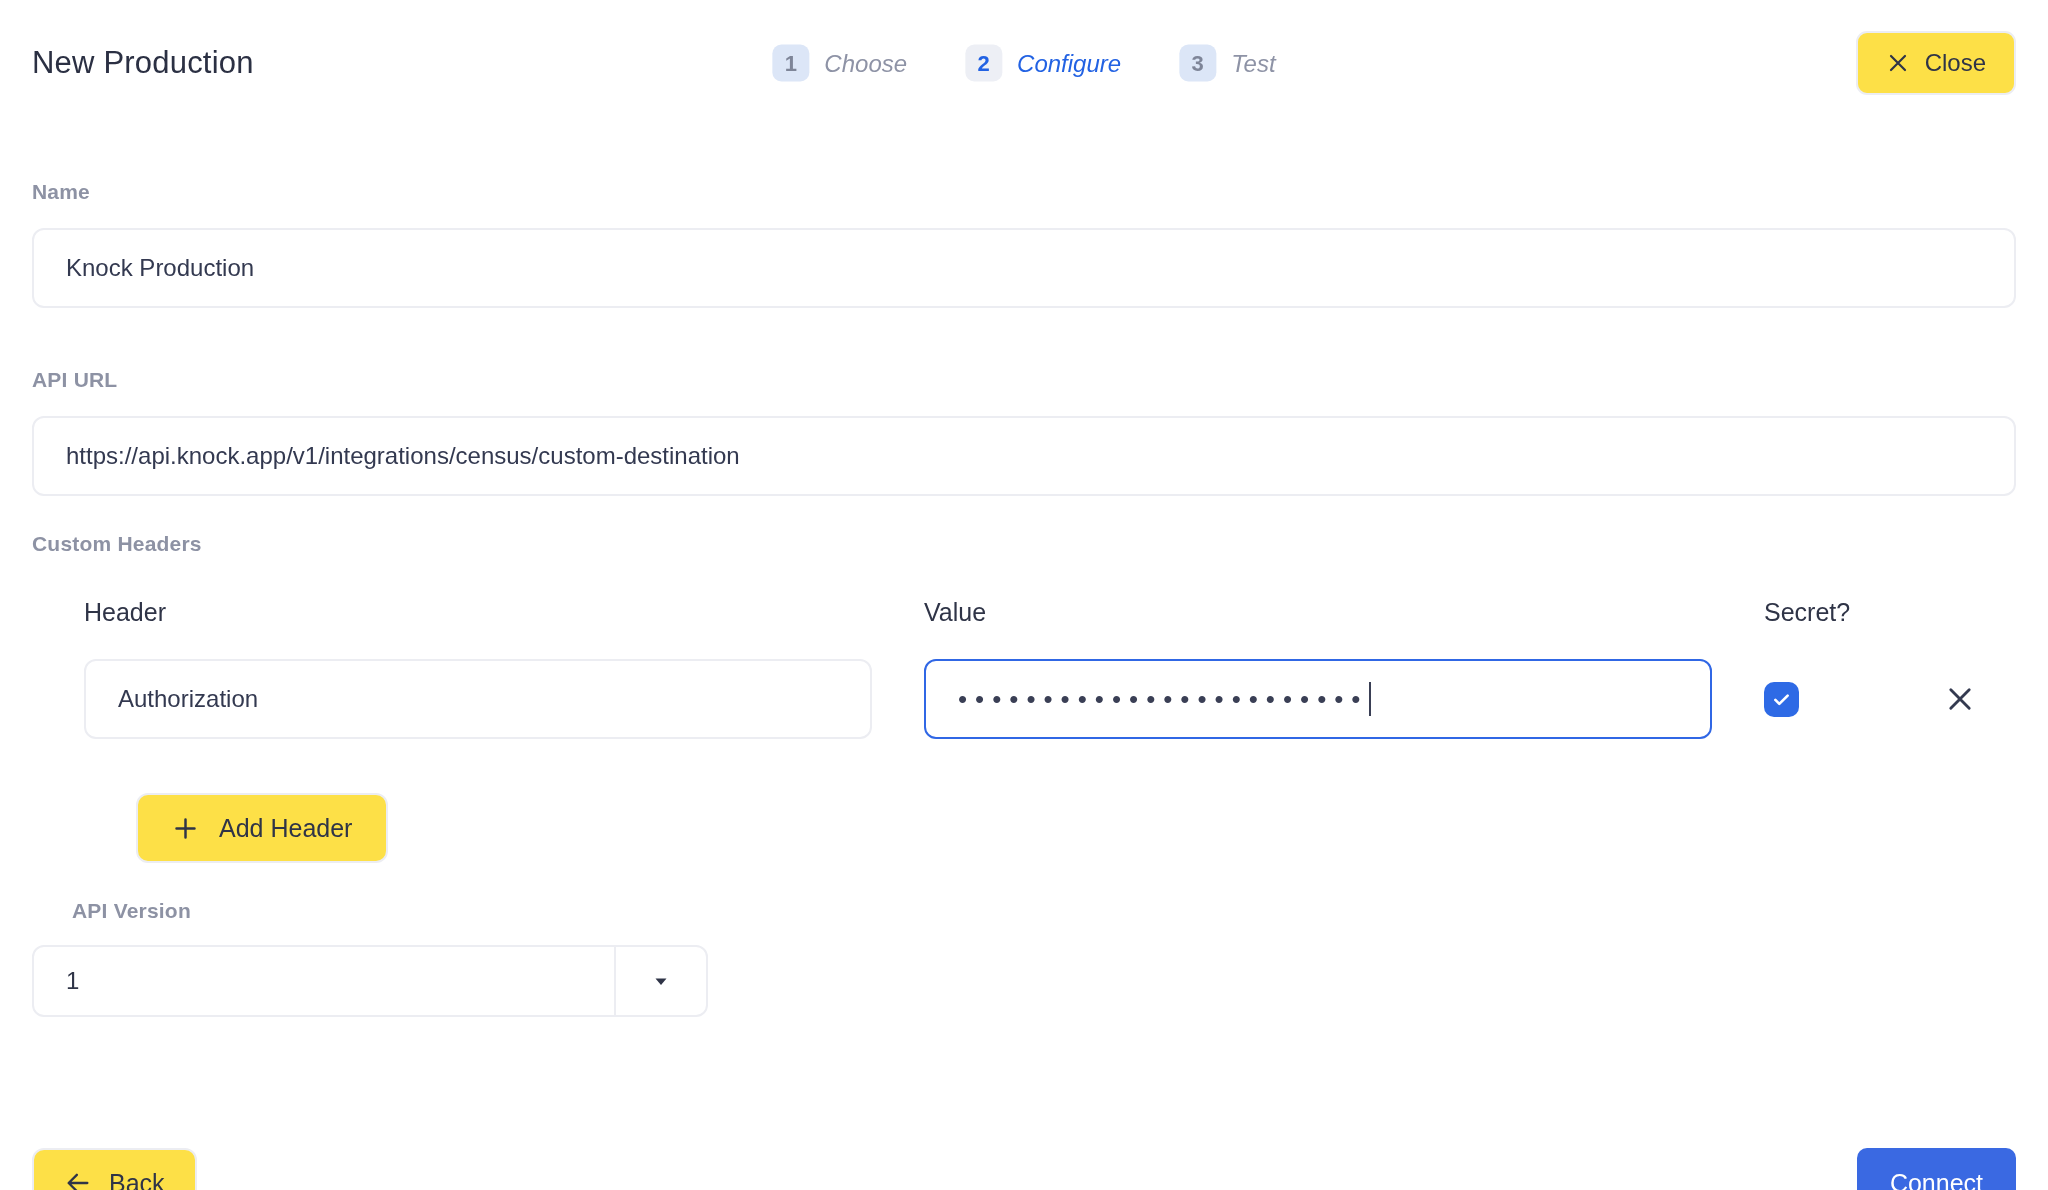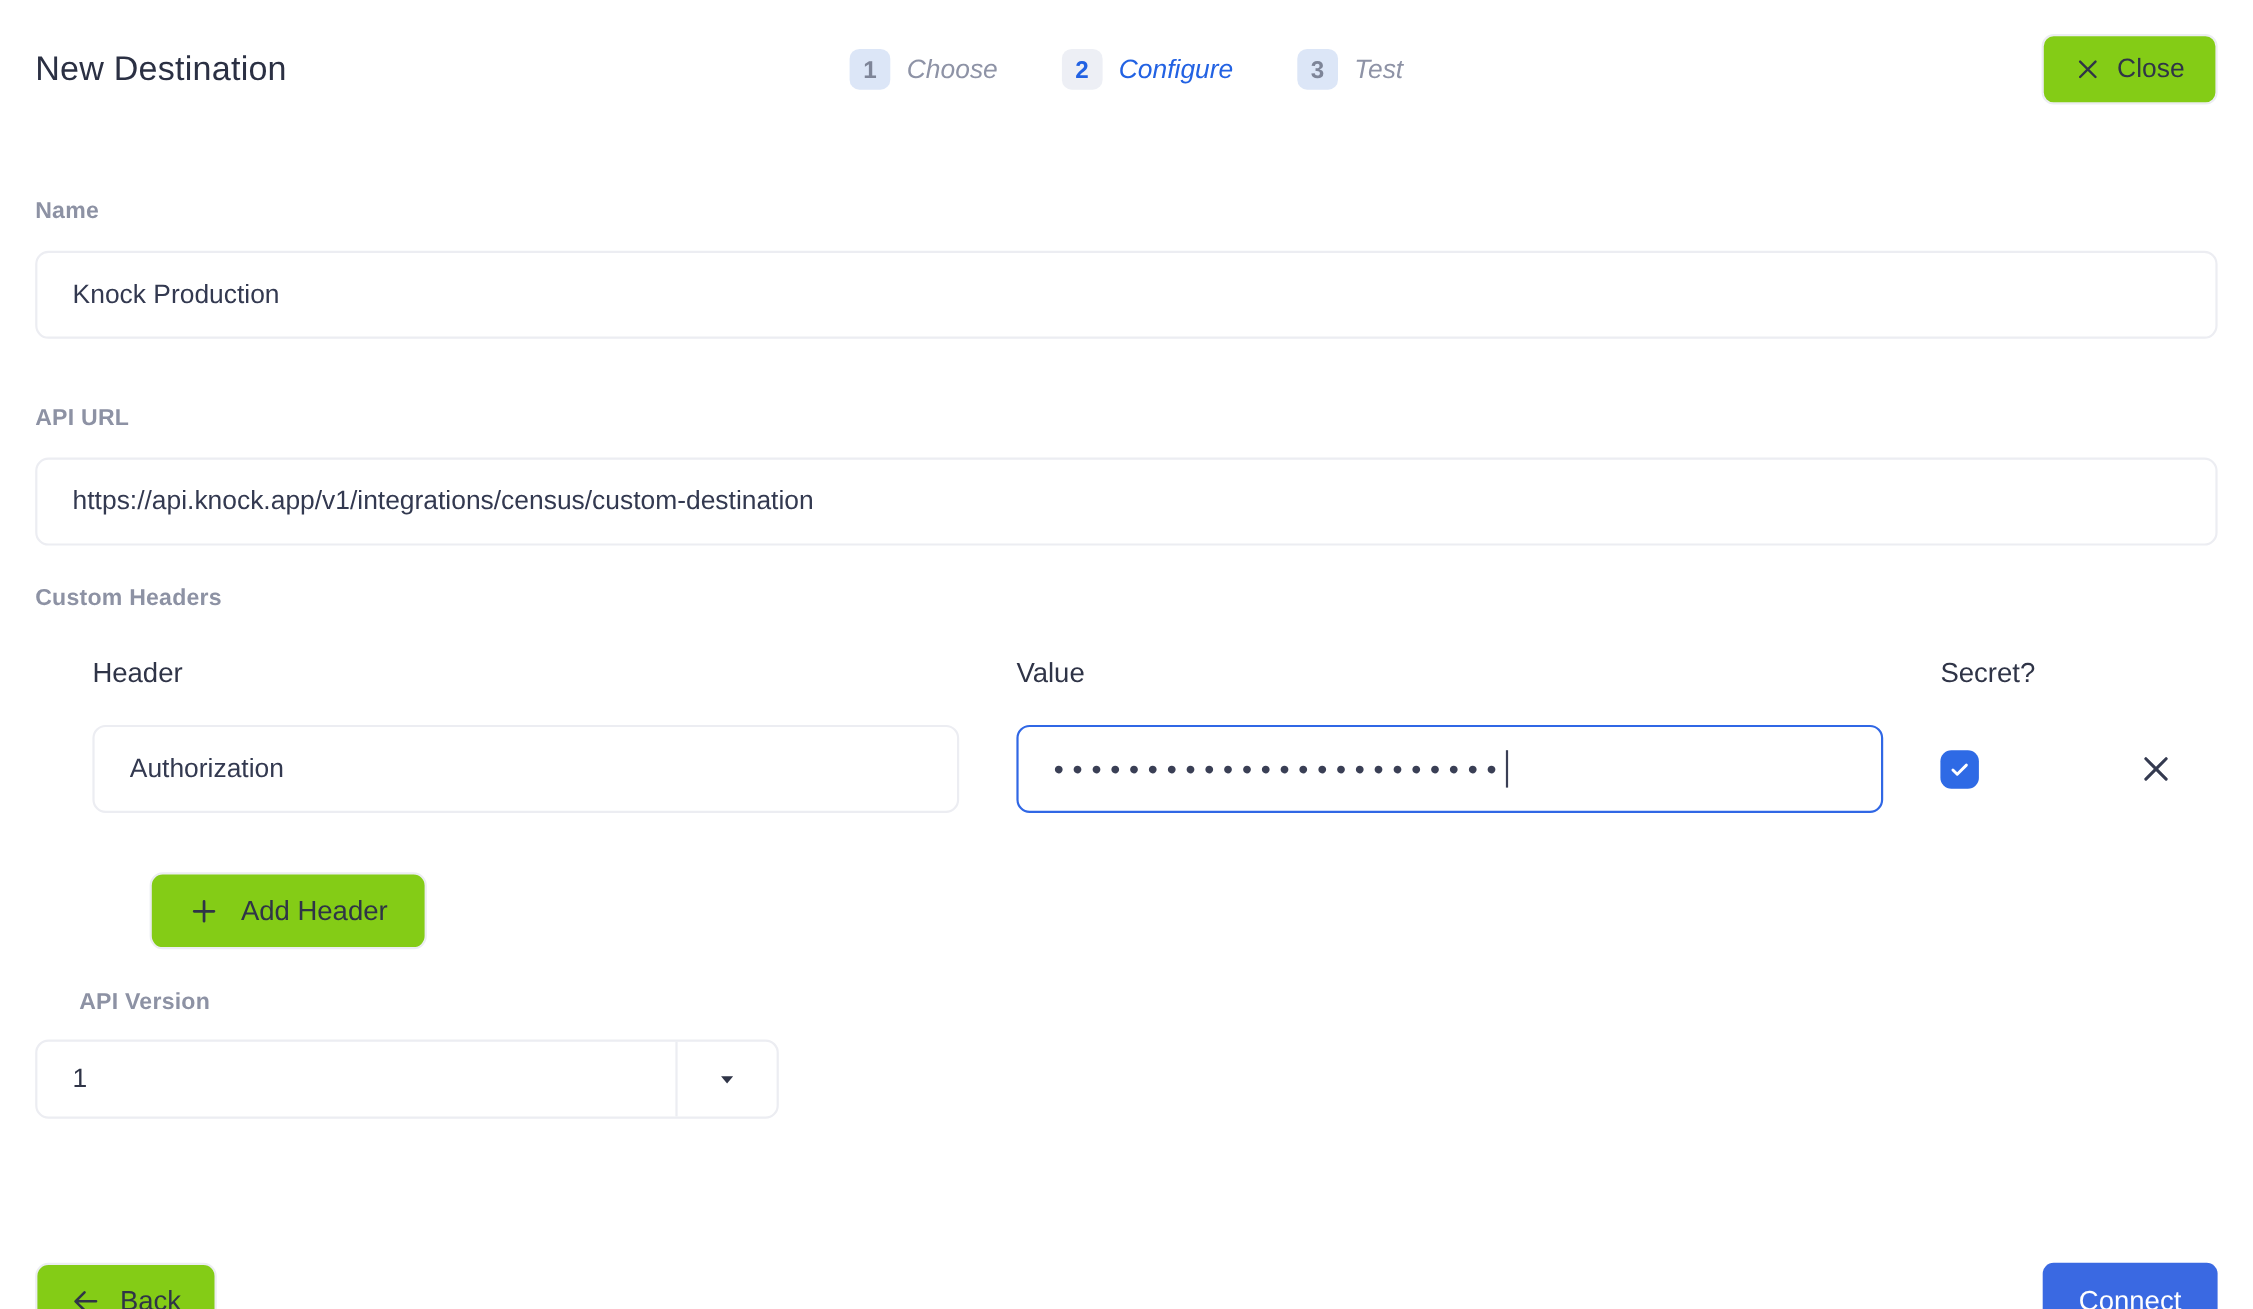--- a/index.html
+++ b/index.html
@@ -20,21 +20,21 @@
   .step-badge {
     width: 37px; height: 37px; border-radius: 9px;
     display: flex; align-items: center; justify-content: center;
     background: var(--badge-inactive-bg, #DCE6F7); color: #7E8598;
     font-size: 22px; font-weight: 700;
   }
   .step-label { font-size: 24px; font-weight: 500; color: #8E93A6; font-style: italic; }
   .step.active .step-badge { background: var(--badge-active-bg, #EDEFF5); color: var(--step-active-text, #2262E3); }
   .step.active .step-label { color: var(--step-active-text, #2262E3); }
 
-  .btn { display: inline-flex; align-items: center; justify-content: center; cursor: pointer; font-family: inherit; background: #84cc16; border: none; }
+  .btn { display: inline-flex; align-items: center; justify-content: center; cursor: pointer; font-family: inherit; background: #fde047; border: none; }
   .ghost { border: 2px solid var(--border-gray, #ECEDF2); border-radius: 11px; color: #2F3447; }
   .close-btn { margin-left: auto; height: 64px; padding: 0 28px; gap: 15px; font-size: 24px; font-weight: 500; }
   .icon { display: inline-flex; align-items: center; justify-content: center; line-height: 1; }
 
   
   .field-label { display: block; font-size: 21px; font-weight: 700; color: var(--label-gray, #8D92A4); letter-spacing: 0.2px; }
   .name-label { margin-top: 84px; }
   .field-label + .text-input { margin-top: 24px; }
   .text-input {
     display: block; width: 100%; height: 80px;
@@ -89,21 +89,21 @@
     background: var(--accent-blue, #3A69E2); color: #ffffff;
     font-size: 25px; font-weight: 500;
   }
 </style>
 </head>
 <body>
 
 <div class="page">
 
   <header class="topbar">
-    <h1 class="title">New Destination</h1>
+    <h1 class="title">New Production</h1>
 
     <nav class="stepper">
       <div class="step">
         <span class="step-badge">1</span>
         <span class="step-label">Choose</span>
       </div>
       <div class="step active">
         <span class="step-badge">2</span>
         <span class="step-label">Configure</span>
       </div>

